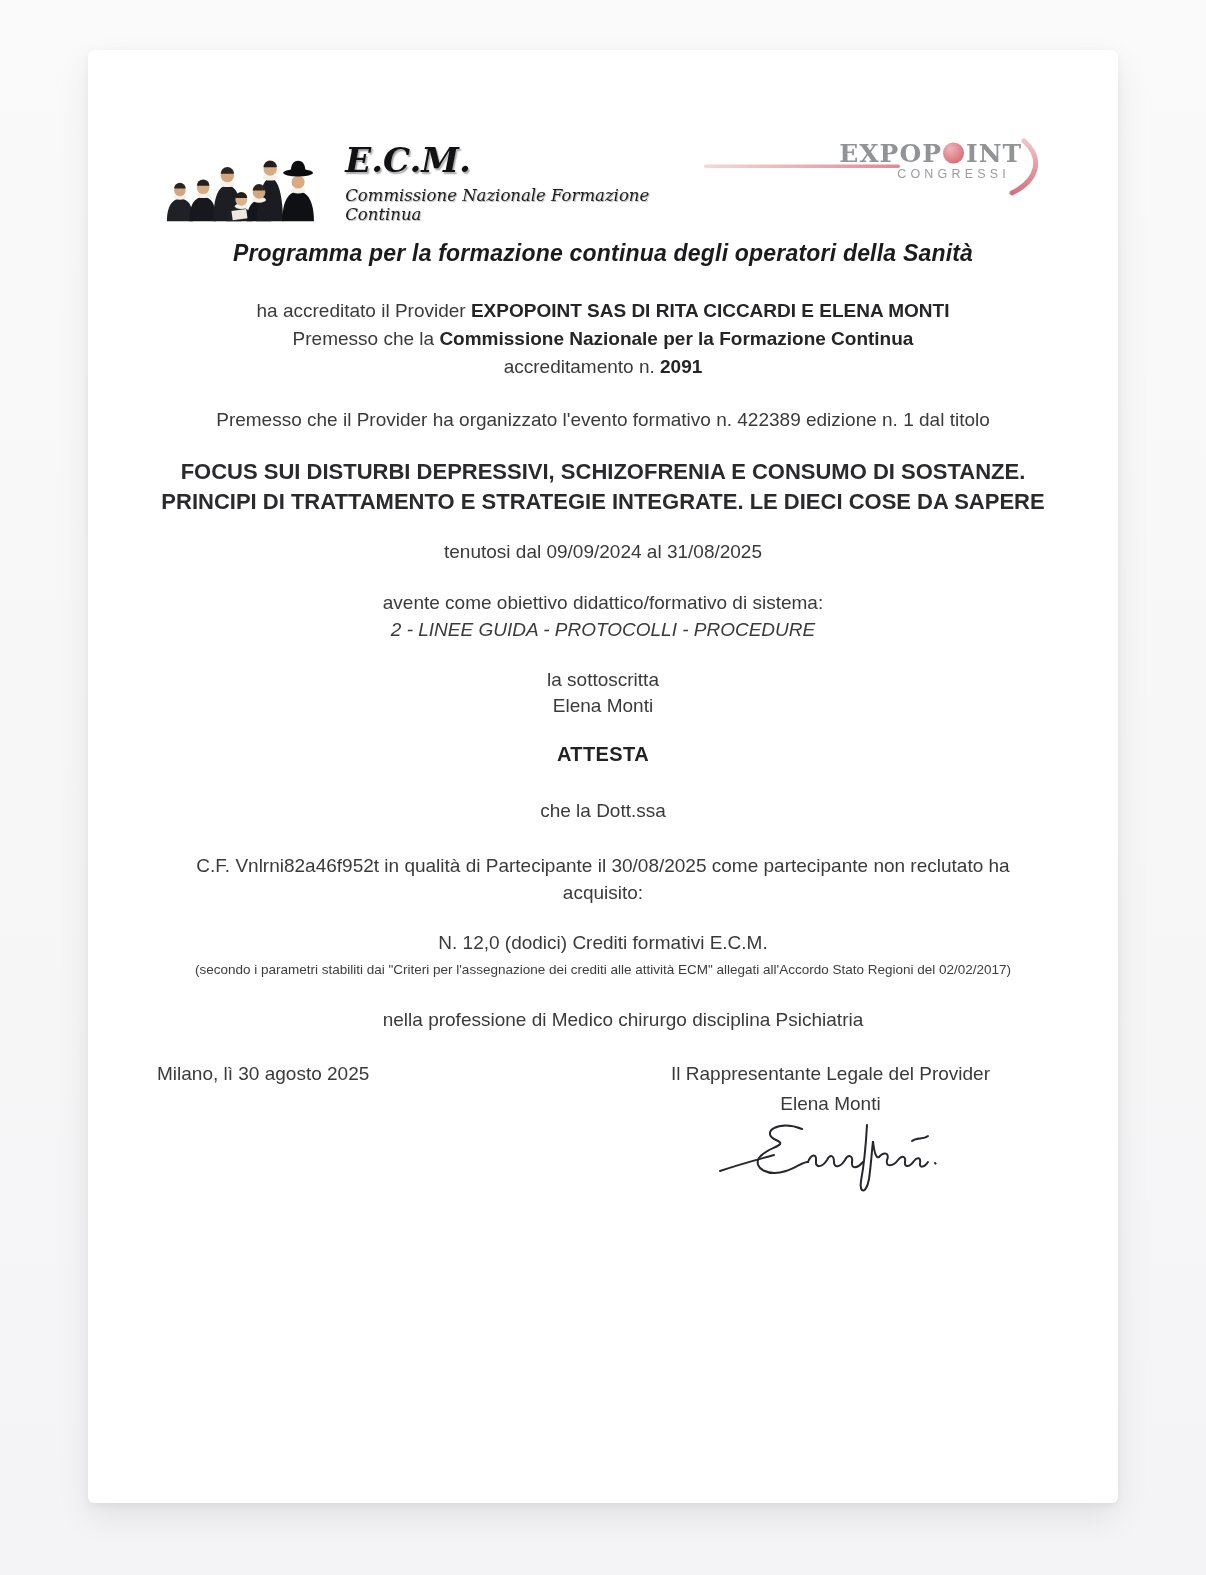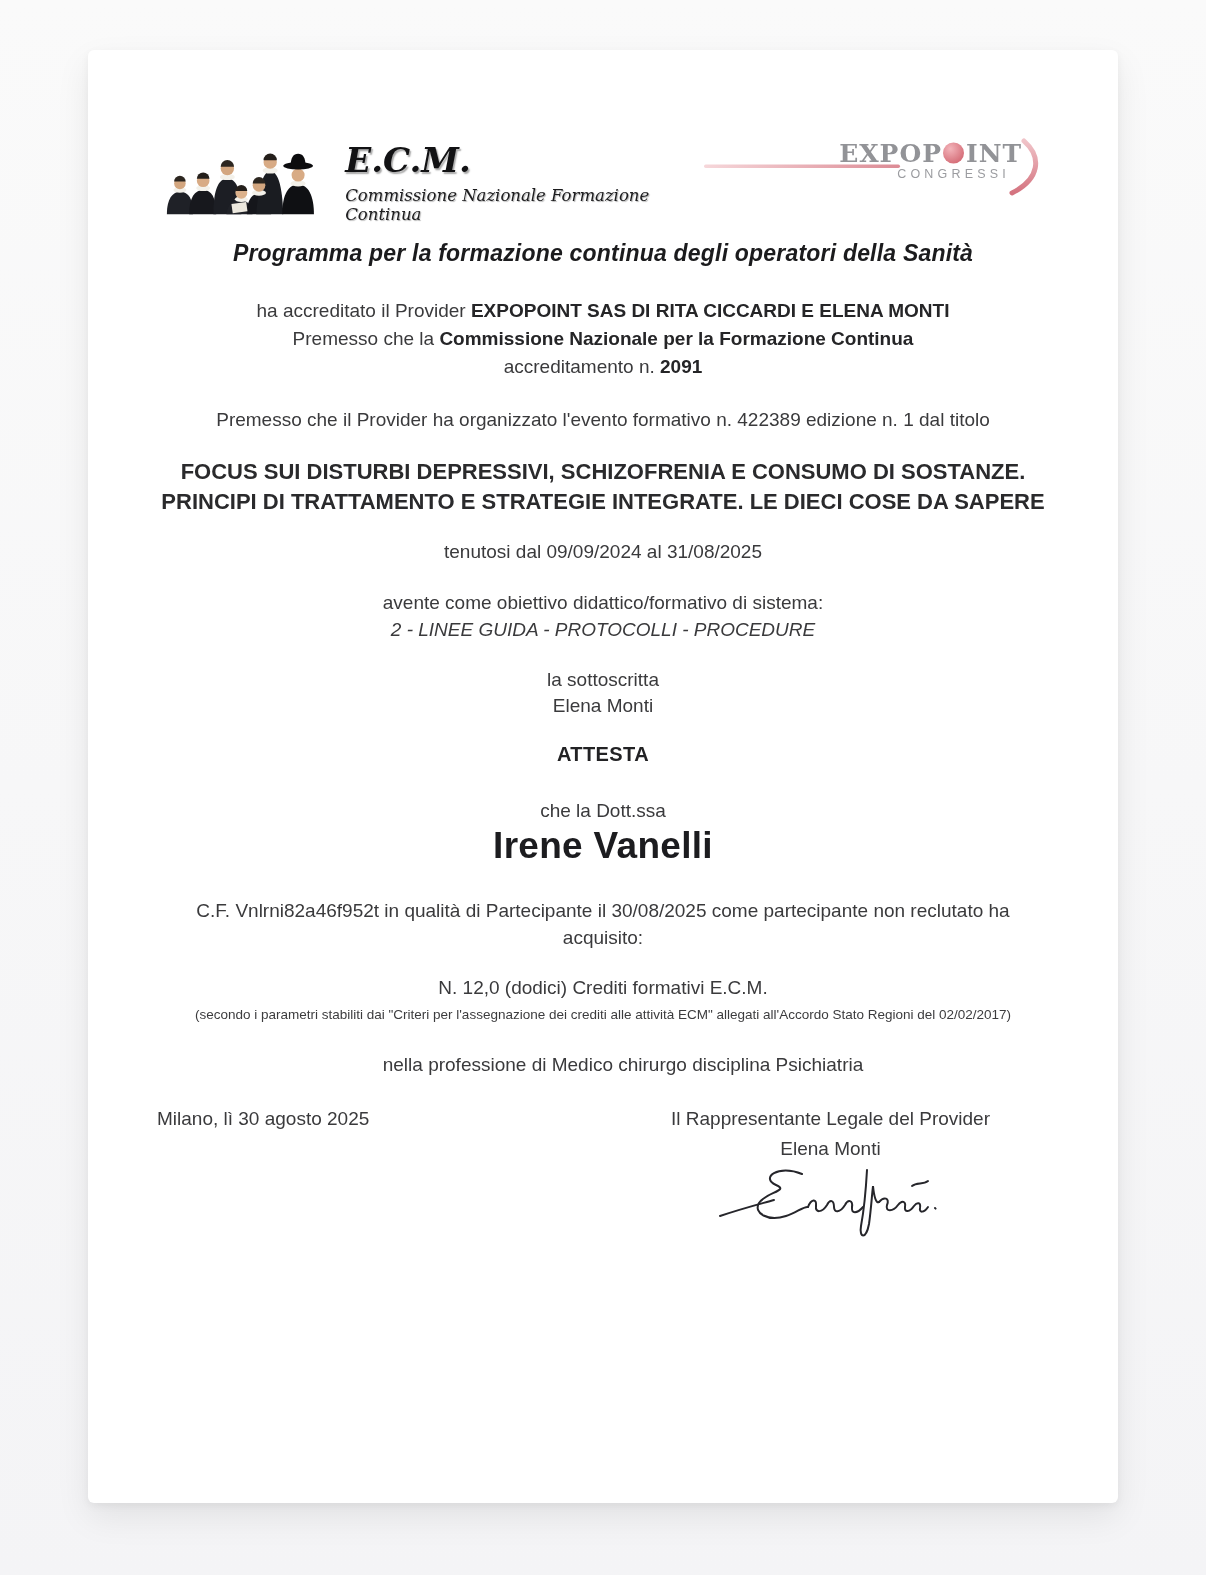--- a/index.html
+++ b/index.html
@@ -15,21 +15,21 @@
     position:absolute; left:88px; top:50px; width:1030px; height:1453px;
     background:#ffffff; border-radius:6px;
     box-shadow:0 14px 34px rgba(0,0,0,0.08), 0 3px 8px rgba(0,0,0,0.05);
     text-align:center;
     box-sizing:border-box;
   }
   .header {
     display:flex; justify-content:space-between; align-items:flex-start;
     padding:85px 66px 0 77px; text-align:left;
   }
-  .ecm-logo { display:flex; align-items:flex-start; gap:22px; }
+  .ecm-logo { display:flex; align-items:flex-end; gap:22px; }
   .ecm-text { margin-top:8px; }
   .ecm-title {
     font-family:"DejaVu Serif", serif; font-style:italic; font-weight:700;
     font-size:34px; line-height:1.05; color:#121214;
     text-shadow:1.5px 1.5px 1.5px rgba(0,0,0,0.35);
   }
   .ecm-sub {
     font-family:"DejaVu Serif", serif; font-style:italic;
     font-size:16.5px; color:#1c1c1e; margin-top:7px;
     text-shadow:1px 1px 1px rgba(0,0,0,0.3);
@@ -167,21 +167,20 @@
     </div>
 
     <div class="para declarant">
       <div>la sottoscritta</div>
       <div>Elena Monti</div>
     </div>
 
     <div class="attesta">ATTESTA</div>
 
     <div class="para recipient-label">che la Dott.ssa</div>
-    <div class="recipient-name">Irene Vanelli</div>
 
     <div class="para cf-para">C.F. Vnlrni82a46f952t in qualità di Partecipante il 30/08/2025 come partecipante non reclutato ha acquisito:</div>
 
     <div class="para credits">N. 12,0 (dodici) Crediti formativi E.C.M.</div>
     <div class="credits-note">(secondo i parametri stabiliti dai "Criteri per l'assegnazione dei crediti alle attività ECM" allegati all'Accordo Stato Regioni del 02/02/2017)</div>
 
     <div class="para profession">nella professione di Medico chirurgo disciplina Psichiatria</div>
 
     <div class="bottom-row">
       <div class="para">Milano, lì 30 agosto 2025</div>

